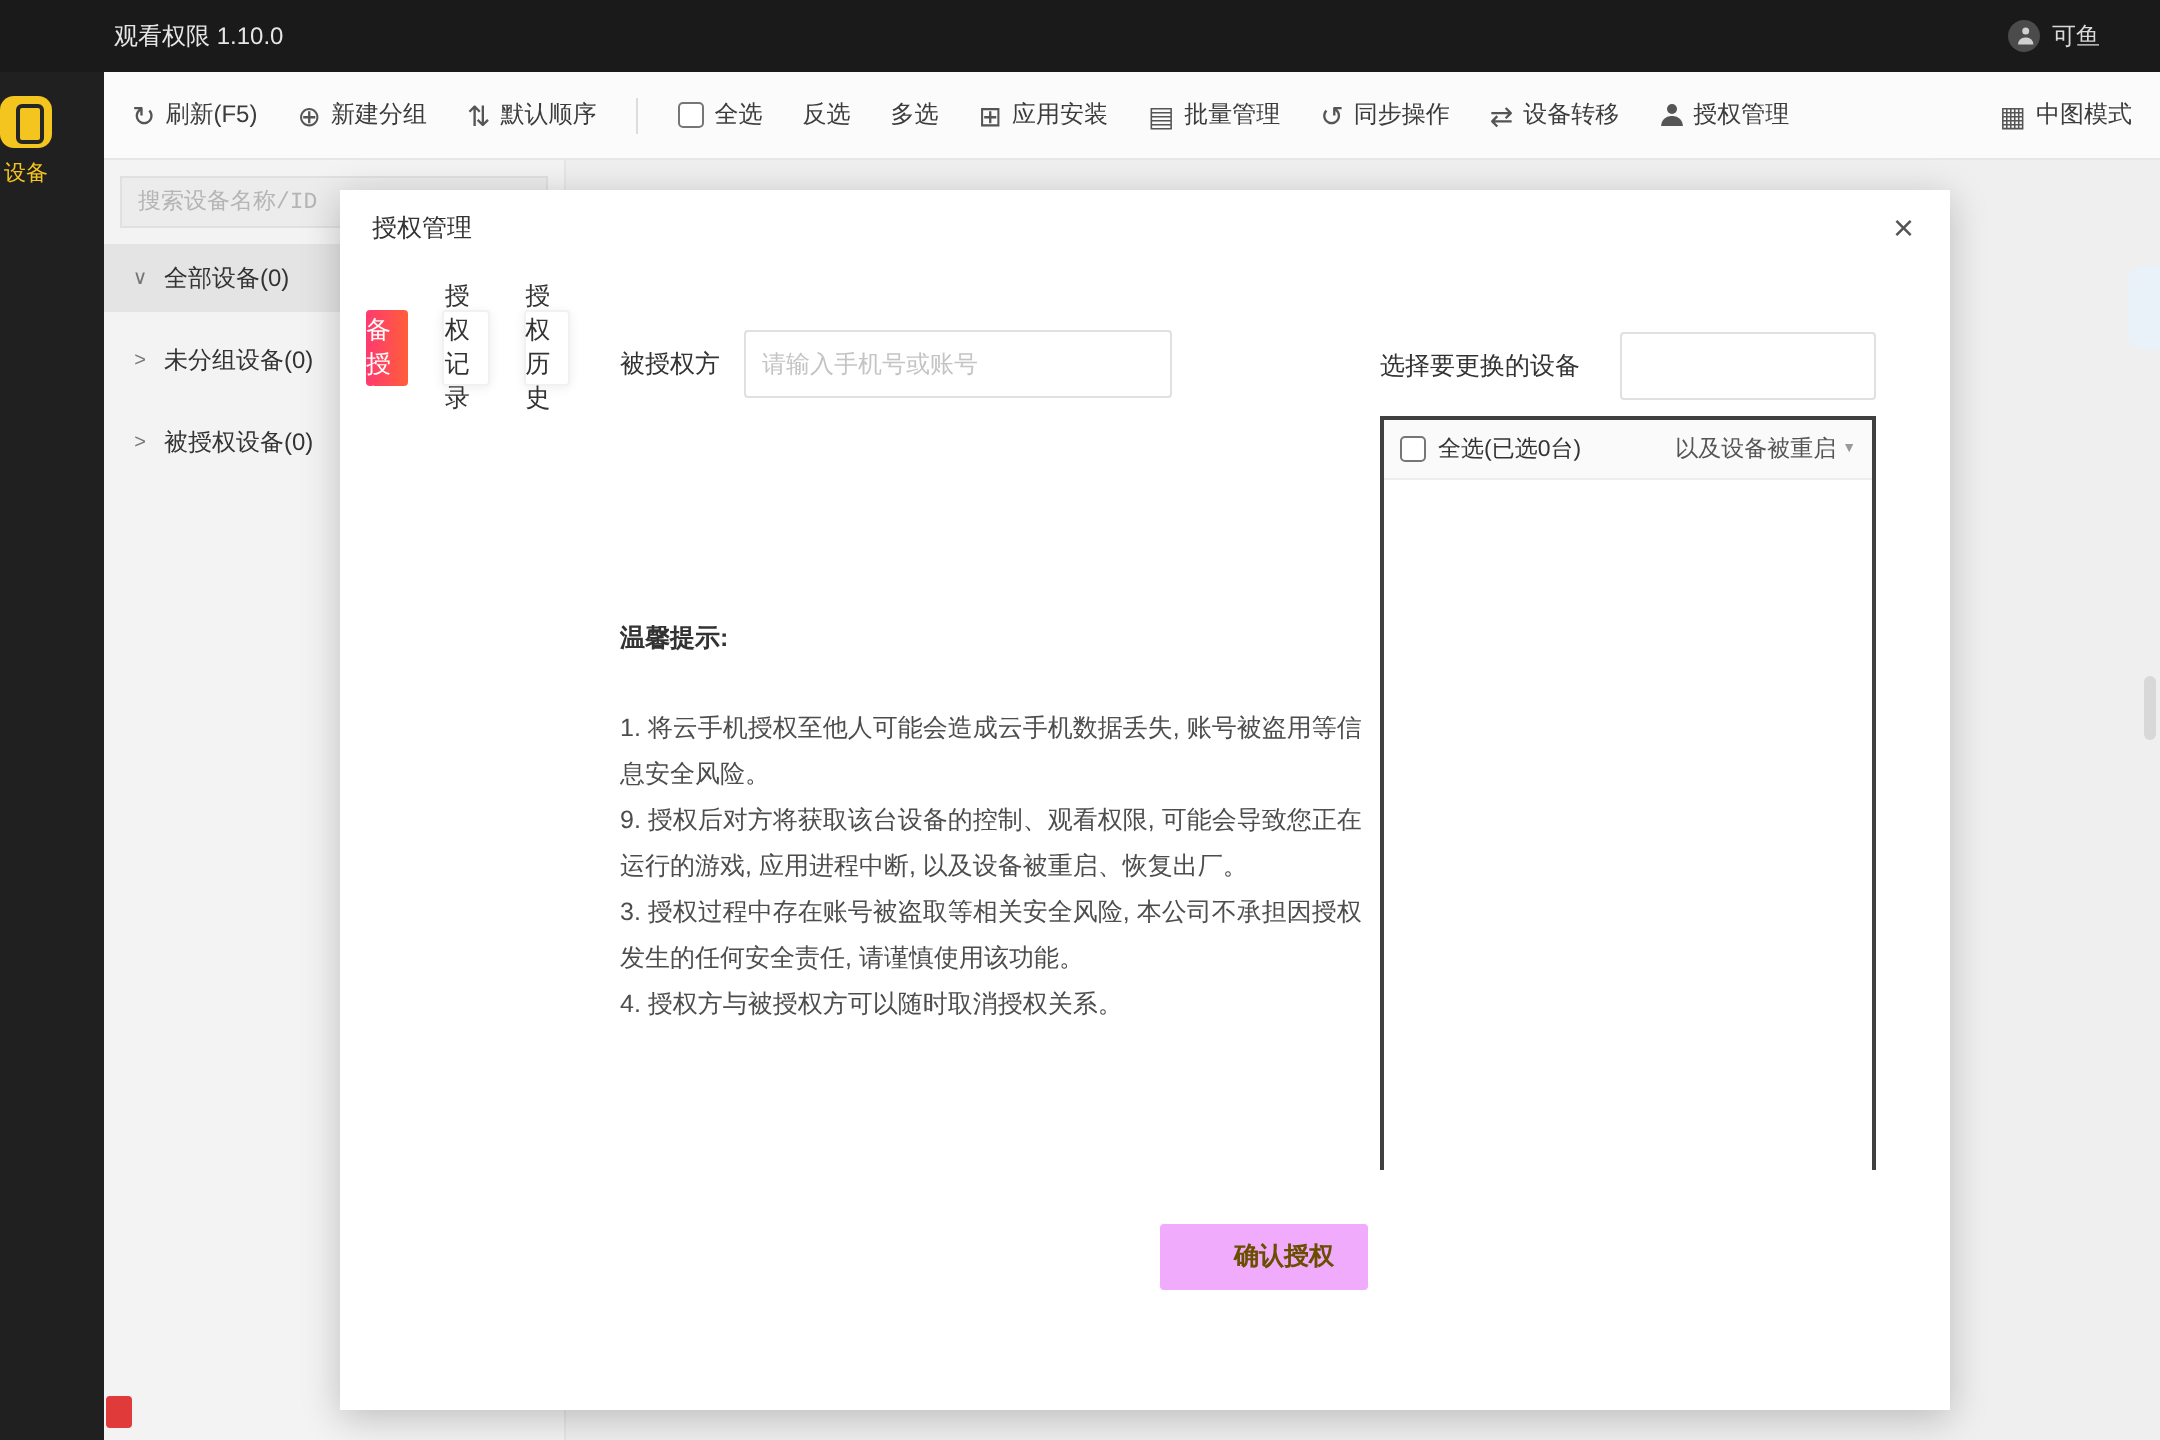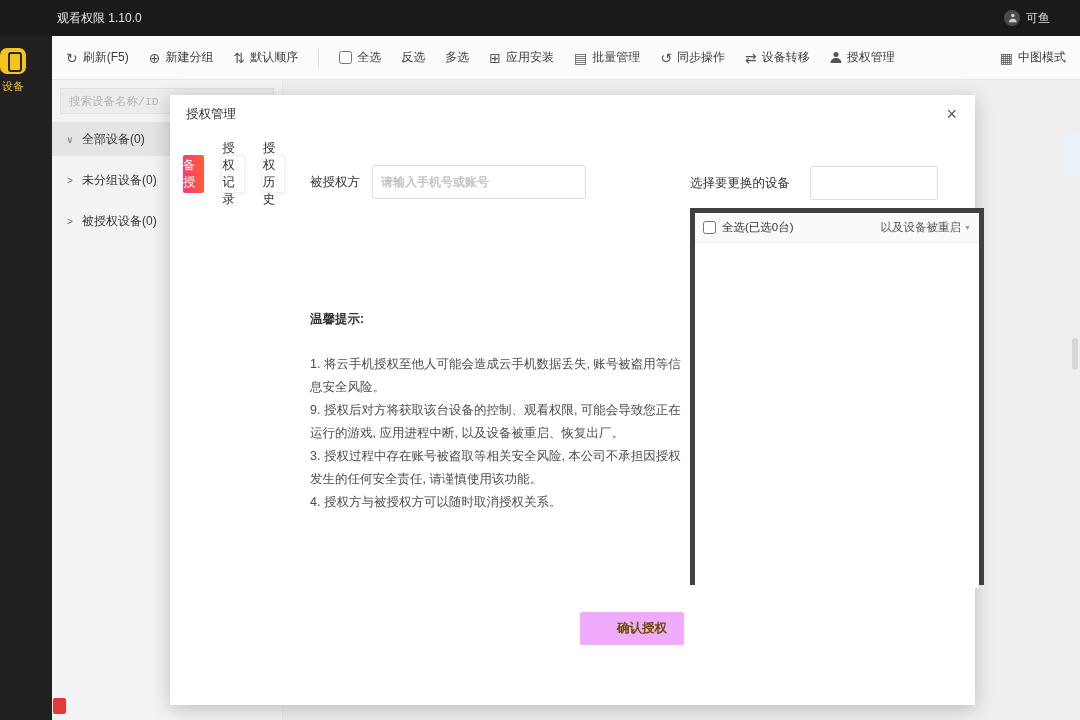--- a/index.html
+++ b/index.html
@@ -61,27 +61,27 @@
   .modal-close { font-size:18px; color:#555; cursor:pointer; line-height:1; padding:2px 4px; }
   .tab-col { position:absolute; left:13px; top:60px; width:102px; display:flex; flex-direction:row; gap:17px; }
   .tab-btn { height:38px; display:flex; align-items:center; justify-content:center; font-size:12.5px; color:#333; background:#fff; border:1px solid #f1f1f1; box-shadow:0 1px 6px rgba(0,0,0,.07); border-radius:2px; cursor:pointer; }
   .tab-btn.active { background:linear-gradient(90deg,#ff3a70,#ff5e3a); color:#fff; border:none; box-shadow:none; }
   .form-row { position:absolute; display:flex; align-items:center; }
   .form-label { font-size:12.5px; color:#333; }
   .row-authorizee { left:140px; top:70px; gap:12px; }
   .row-duration { left:140px; top:122px; gap:12px; }
   .row-device-select { left:520px; top:71px; gap:8px; }
   .form-label.wide { width:112px; }
-  .text-input { border:1px solid #e0e0e0; border-radius:2px; font-size:12px; color:#333; padding:16px 8px; outline:none; background:#fff; font-family:inherit;font-weight:bold; }
+  .text-input { border:1px solid #e0e0e0; border-radius:2px; font-size:12px; color:#333; padding:16px 8px; outline:none; background:#fff; font-family:inherit; }
   .text-input::placeholder { color:#c4c4c4; }
   .authorizee-input { width:214px; height:32px; }
   .duration-input { width:72px; height:30px; }
   .device-select-input { width:128px; height:30px; }
   .unit { font-size:12.5px; color:#333; margin-left:4px; }
-  .device-list { position:absolute; left:520px; top:113px; width:294px; height:377px; border:5px solid #404040; background:#fff; }
+  .device-list { position:absolute; left:520px; top:113px; width:248px; height:377px; border:2px solid #404040; background:#fff; }
   .list-header { height:30px; background:#fafafa; border-bottom:1px solid #eee; display:flex; align-items:center; padding:0 8px; gap:6px; font-size:11.5px; color:#333; }
   .sort { margin-left:auto; display:flex; align-items:center; gap:3px; color:#555; cursor:pointer; }
   .sort-caret { font-size:7px; color:#999; }
   .list-body { height:345px; background:#fff; }
   .tips-title { position:absolute; left:140px; top:216px; font-size:12.5px; font-weight:600; color:#333; }
   .tips { position:absolute; left:140px; top:258px; width:372px; font-size:12.5px; color:#4d4d4d; line-height:23px; }
   .tips p { margin:0; }
   .confirm-btn { position:absolute; left:410px; top:517px; width:104px; height:33px; background:#f0abfc; border:none; border-radius:2px; font-size:12.5px; font-weight:600; color:#6a4e00; cursor:pointer; font-family:inherit;padding-left:20px; }
 
   

